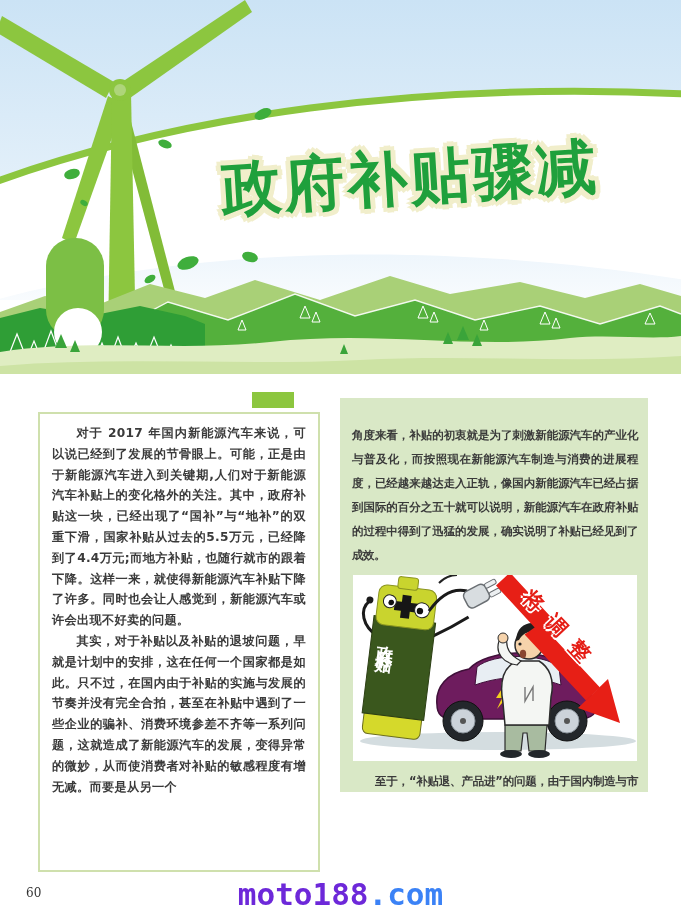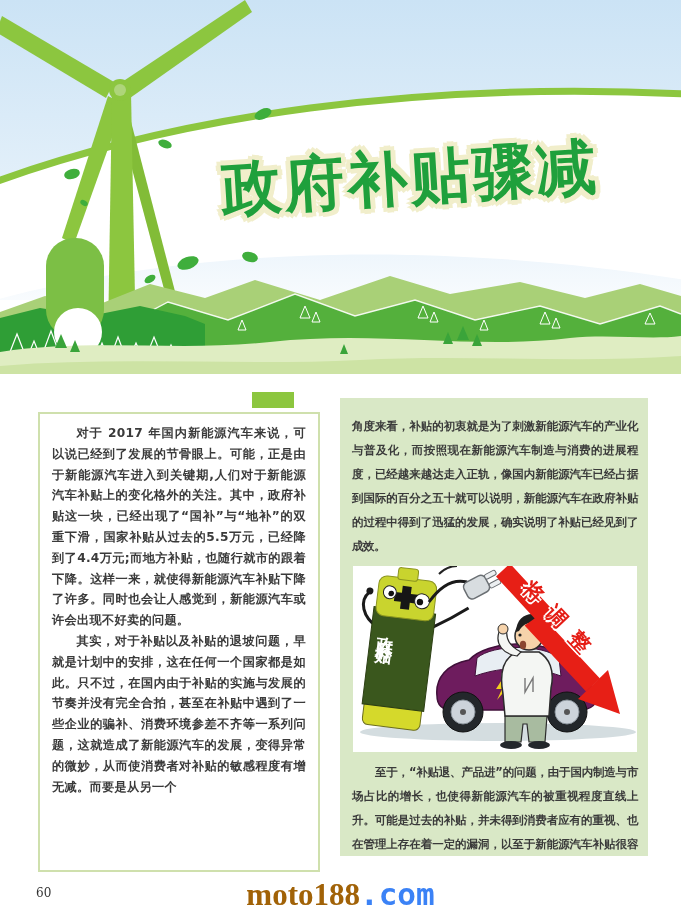--- a/index.html
+++ b/index.html
@@ -17,22 +17,22 @@
   }
   
   .col-left{
     position:absolute;left:38px;top:412px;width:282px;height:460px;box-sizing:border-box;
     background:#ffffff;border:2px solid #cfe0ad;padding:9px 12px;
     font-size:12.2px;line-height:20.8px;letter-spacing:.3px;color:#3a3a3a;
     text-align:justify;font-weight:600;overflow:hidden;
   }
   .col-left p{margin:0;text-indent:2em;}
   .col-right{
-    position:absolute;left:340px;top:398px;width:308px;height:458px;box-sizing:border-box;
-    background:#d9e8c6;padding:16px 10px 8px 12px;
+    position:absolute;left:340px;top:398px;width:308px;height:394px;box-sizing:border-box;
+    background:#d9e8c6;padding:25px 10px 8px 12px;
     font-size:11.5px;line-height:24px;letter-spacing:-.4px;color:#3a3a3a;
     text-align:justify;font-weight:600;overflow:hidden;
   }
   .col-right p{margin:0;}
   .col-right p.indent{text-indent:2em;}
   
   #figure{
     position:relative;width:284px;height:186px;background:#ffffff;margin:8px auto 8px auto;
     overflow:hidden;
   }
@@ -40,25 +40,25 @@
     position:absolute;left:22px;top:58px;writing-mode:vertical-rl;
     font-size:17px;font-weight:bold;color:#ffffff;letter-spacing:3px;
     transform:rotate(7deg);
   }
   #arrow-label{
     position:absolute;left:182px;top:10px;transform:rotate(47deg);transform-origin:0 0;
     font-size:21px;font-weight:900;color:#e51d15;letter-spacing:13px;white-space:nowrap;
     text-shadow:-1.5px -1.5px 0 #fff,1.5px -1.5px 0 #fff,-1.5px 1.5px 0 #fff,1.5px 1.5px 0 #fff;
   }
   
-  #page-number{position:absolute;left:36px;top:886px;font-size:12px;color:#333;
+  #page-number{position:absolute;left:26px;top:886px;font-size:12px;color:#333;
     font-family:"DejaVu Serif",serif;}
   #site-logo{position:absolute;left:0;top:876px;width:681px;text-align:center;
     font-family:"DejaVu Sans Mono",monospace;font-weight:bold;font-size:31px;}
-  #site-logo .brand{color:#a16207;font-family:Liberation Serif, serif;}
+  #site-logo .brand{color:#6d28d9;}
   #site-logo .tld{color:#3b82f6;}
 </style>
 </head>
 <body>
 
 <div id="page">
 
   <div id="header">
     <svg width="681" height="410" viewBox="0 0 681 410">
       <defs>

